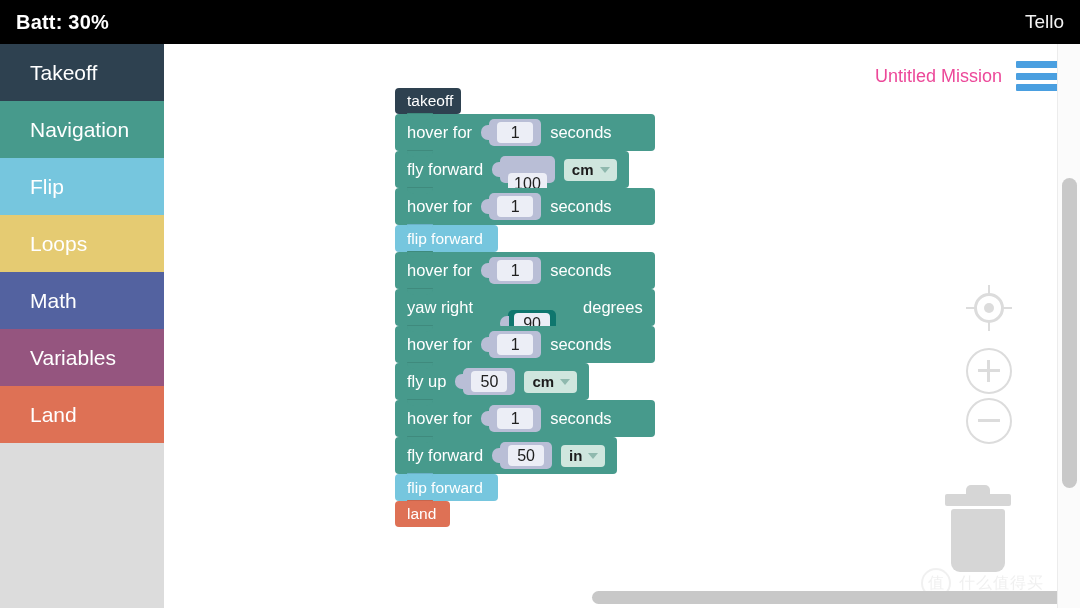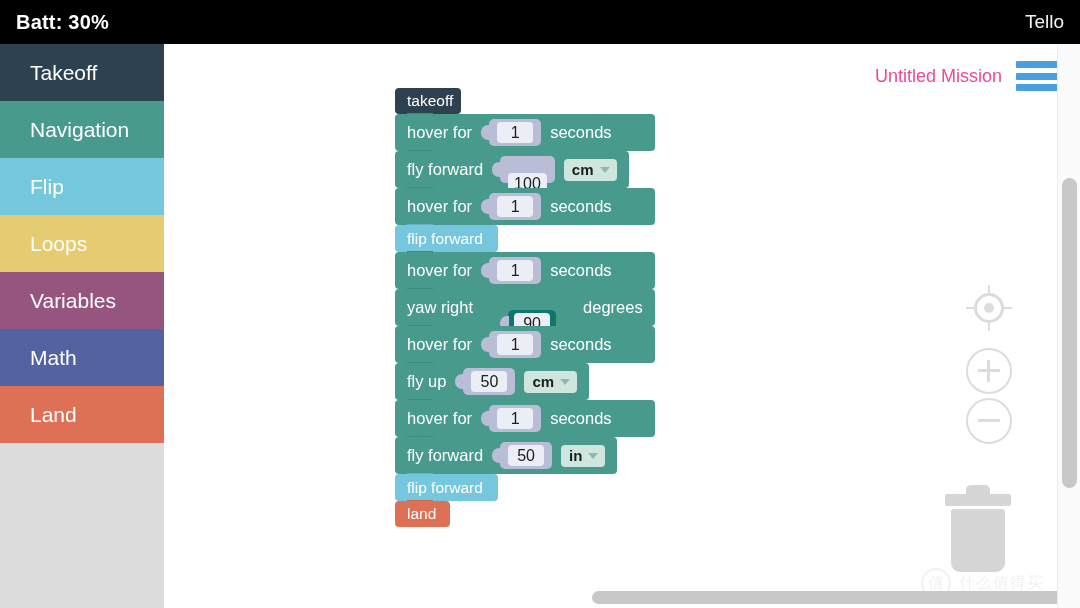--- a/index.html
+++ b/index.html
@@ -362,25 +362,25 @@
       </div>
       <div class="cat-item" style="background: rgb(71, 154, 140);">
         <div class="cat-label">Navigation</div>
       </div>
       <div class="cat-item" style="background: rgb(118, 198, 222);">
         <div class="cat-label">Flip</div>
       </div>
       <div class="cat-item" style="background: rgb(229, 203, 114);">
         <div class="cat-label">Loops</div>
       </div>
+      <div class="cat-item" style="background: rgb(83, 98, 160);">
+        <div class="cat-label">Math</div>
+      </div>
       <div class="cat-item" style="background: rgb(149, 85, 127);">
         <div class="cat-label">Variables</div>
-      </div>
-      <div class="cat-item" style="background: rgb(83, 98, 160);">
-        <div class="cat-label">Math</div>
       </div>
       <div class="cat-item" style="background: rgb(222, 113, 85);">
         <div class="cat-label">Land</div>
       </div>
     </div>
 
   <div id="workspace">
 
     <div id="mission-header">
       <div id="mission-title">Untitled Mission</div>

